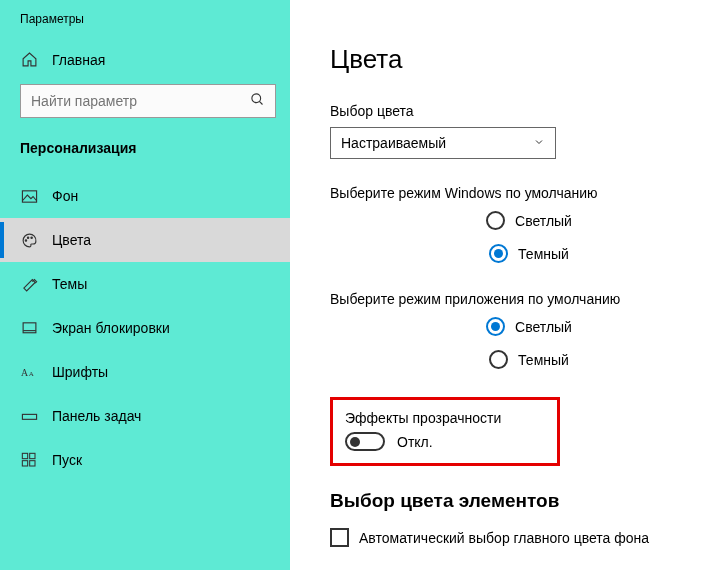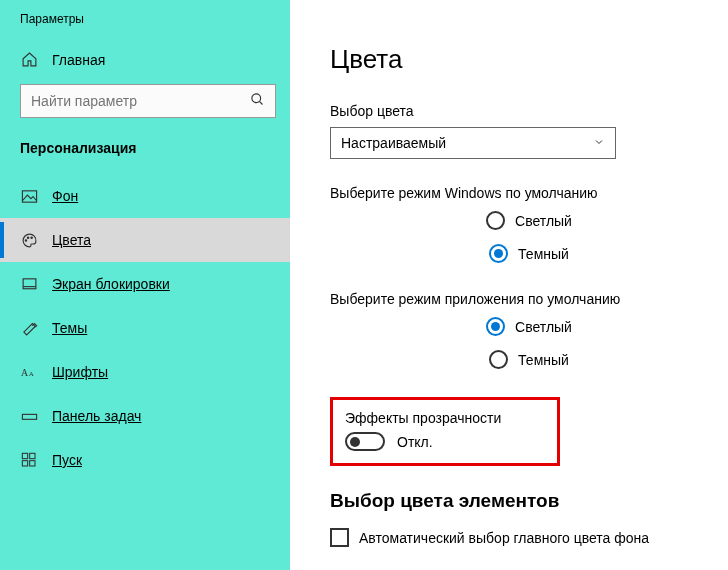--- a/index.html
+++ b/index.html
@@ -58,21 +58,20 @@
   }
   .section-title {
     font-size: 14px;
     font-weight: 600;
     padding: 14px 20px 10px;
   }
   .nav {
     display: flex;
     flex-direction: column;
     margin-top: 8px;
-    text-decoration: underline;
   }
   .nav-item {
     display: flex;
     align-items: center;
     height: 44px;
     padding: 0 20px;
     font-size: 14px;
     gap: 14px;
     cursor: pointer;
     position: relative;
@@ -106,21 +105,21 @@
   h1 {
     font-size: 26px;
     font-weight: 400;
     margin-bottom: 28px;
   }
   .field-label {
     font-size: 14px;
     margin-bottom: 8px;
   }
   .select {
-    width: 286px;
+    width: 226px;
     height: 32px;
     border: 1px solid #666;
     background: #fff;
     display: flex;
     align-items: center;
     justify-content: space-between;
     padding: 0 10px;
     cursor: pointer;
     margin-bottom: 26px;
     font-size: 14px;
@@ -248,34 +247,34 @@
             <circle cx="7" cy="12" r="1" fill="#333"></circle>
             <circle cx="10" cy="8" r="1" fill="#333"></circle>
             <circle cx="15" cy="8" r="1" fill="#333"></circle>
           </svg>
       </span>
       <span>Цвета</span>
     </div>
     <div class="nav-item">
       <span class="ico">
         <svg width="17" height="17" viewBox="0 0 24 24" fill="none" stroke="#333" stroke-width="1.6">
+            <path d="M4 20 L16 8 L20 12 L8 24z" transform="translate(0,-3)"></path>
+            <path d="M16 8 L19 5 L22 8 L20 10"></path>
+          </svg>
+      </span>
+      <span>Темы</span>
+    </div>
+    <div class="nav-item">
+      <span class="ico">
+        <svg width="17" height="17" viewBox="0 0 24 24" fill="none" stroke="#333" stroke-width="1.6">
             <rect x="3" y="4" width="18" height="14"></rect>
             <line x1="3" y1="15" x2="21" y2="15"></line>
           </svg>
       </span>
       <span>Экран блокировки</span>
-    </div>
-    <div class="nav-item">
-      <span class="ico">
-        <svg width="17" height="17" viewBox="0 0 24 24" fill="none" stroke="#333" stroke-width="1.6">
-            <path d="M4 20 L16 8 L20 12 L8 24z" transform="translate(0,-3)"></path>
-            <path d="M16 8 L19 5 L22 8 L20 10"></path>
-          </svg>
-      </span>
-      <span>Темы</span>
     </div>
     <div class="nav-item">
       <span class="ico">
         <svg width="17" height="14" viewBox="0 0 24 20">
             <text x="0" y="15" font-size="14" fill="#333" font-family="Segoe UI">A</text>
             <text x="11" y="15" font-size="10" fill="#333" font-family="Segoe UI">A</text>
           </svg>
       </span>
       <span>Шрифты</span>
     </div>

